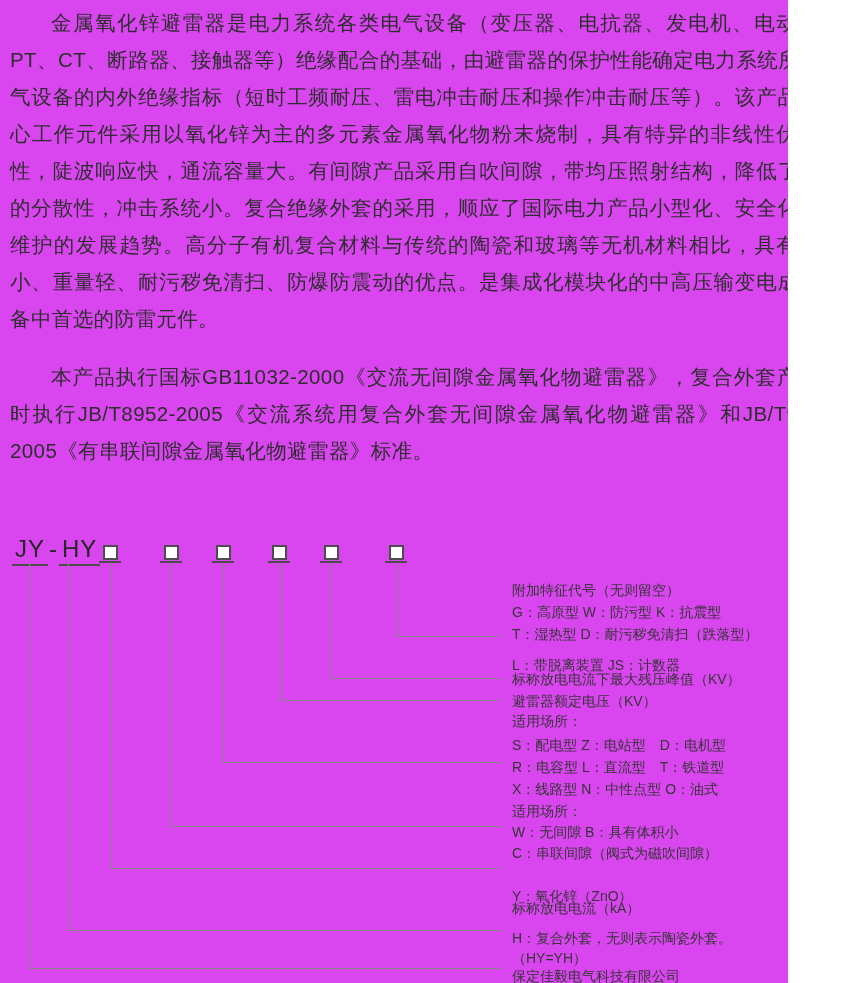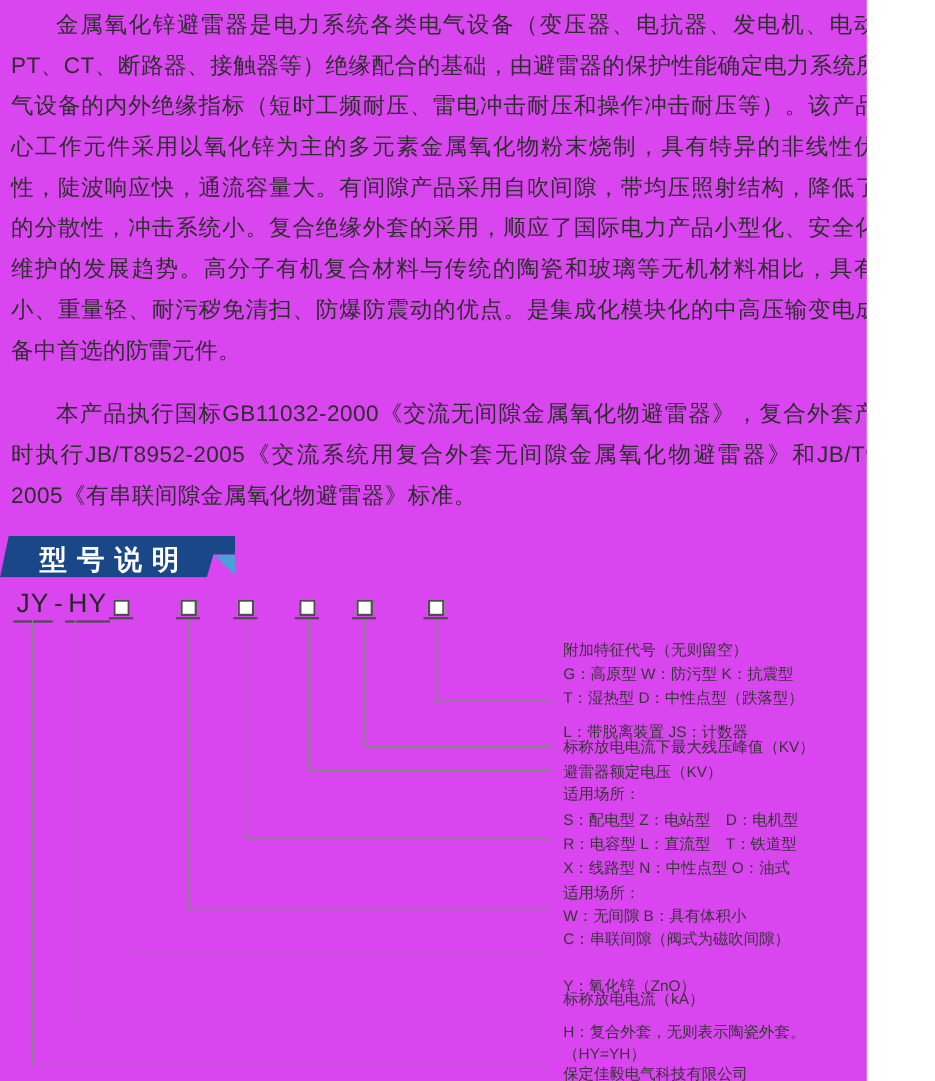--- a/index.html
+++ b/index.html
@@ -64,25 +64,20 @@
 </head>
 <body>
 
 <div class="page">
 
   <div class="intro">
     <p>金属氧化锌避雷器是电力系统各类电气设备（变压器、电抗器、发电机、电动机、PT、CT、断路器、接触器等）绝缘配合的基础，由避雷器的保护性能确定电力系统所有电气设备的内外绝缘指标（短时工频耐压、雷电冲击耐压和操作冲击耐压等）。该产品的核心工作元件采用以氧化锌为主的多元素金属氧化物粉末烧制，具有特异的非线性伏安特性，陡波响应快，通流容量大。有间隙产品采用自吹间隙，带均压照射结构，降低了放电的分散性，冲击系统小。复合绝缘外套的采用，顺应了国际电力产品小型化、安全化、免维护的发展趋势。高分子有机复合材料与传统的陶瓷和玻璃等无机材料相比，具有体积小、重量轻、耐污秽免清扫、防爆防震动的优点。是集成化模块化的中高压输变电成套设备中首选的防雷元件。</p>
     <p>本产品执行国标GB11032-2000《交流无间隙金属氧化物避雷器》，复合外套产品同时执行JB/T8952-2005《交流系统用复合外套无间隙金属氧化物避雷器》和JB/T9672-2005《有串联间隙金属氧化物避雷器》标准。</p>
   </div>
 
-  <div class="banner">
-    <div class="banner-bg" style="background: rgb(26, 71, 135);"></div>
-    <div class="banner-fold" style="background: rgb(74, 160, 216);"></div>
-    <div class="banner-title">型号说明</div>
-  </div>
 
   <div class="model-code"><span class="u">JY</span><span class="dash">-</span><span class="u">HY</span></div>
 
   <div class="ph-box" style="left:103px"></div>
   <div class="ph-box" style="left:164px"></div>
   <div class="ph-box" style="left:216px"></div>
   <div class="ph-box" style="left:272px"></div>
   <div class="ph-box" style="left:324px"></div>
   <div class="ph-box" style="left:389px"></div>
 
@@ -106,21 +101,21 @@
   <div class="hline" style="left:68px;  top:930px; width:434px"></div>
   <div class="hline" style="left:110px; top:868px; width:392px"></div>
   <div class="hline" style="left:171px; top:826px; width:331px"></div>
   <div class="hline" style="left:223px; top:762px; width:279px"></div>
   <div class="hline" style="left:280px; top:700px; width:222px"></div>
   <div class="hline" style="left:331px; top:678px; width:171px"></div>
   <div class="hline" style="left:396px; top:636px; width:106px"></div>
 
   <div class="lbl" style="top:580px">附加特征代号（无则留空）</div>
   <div class="lbl" style="top:602px">G：高原型 W：防污型  K：抗震型</div>
-  <div class="lbl" style="top:624px">T：湿热型  D：中性点型（跌落型）</div>
+  <div class="lbl" style="top:624px">T：湿热型  D：耐污秽免清扫（跌落型）</div>
   <div class="lbl" style="top:655px">L：带脱离装置 JS：计数器</div>
   <div class="lbl" style="top:669px">标称放电电流下最大残压峰值（KV）</div>
   <div class="lbl" style="top:691px">避雷器额定电压（KV）</div>
   <div class="lbl" style="top:711px">适用场所：</div>
   <div class="lbl" style="top:735px">S：配电型 Z：电站型　D：电机型</div>
   <div class="lbl" style="top:757px">R：电容型 L：直流型　T：铁道型</div>
   <div class="lbl" style="top:779px">X：线路型 N：中性点型 O：油式</div>
   <div class="lbl" style="top:801px">适用场所：</div>
   <div class="lbl" style="top:822px">W：无间隙  B：具有体积小</div>
   <div class="lbl" style="top:843px">C：串联间隙（阀式为磁吹间隙）</div>

